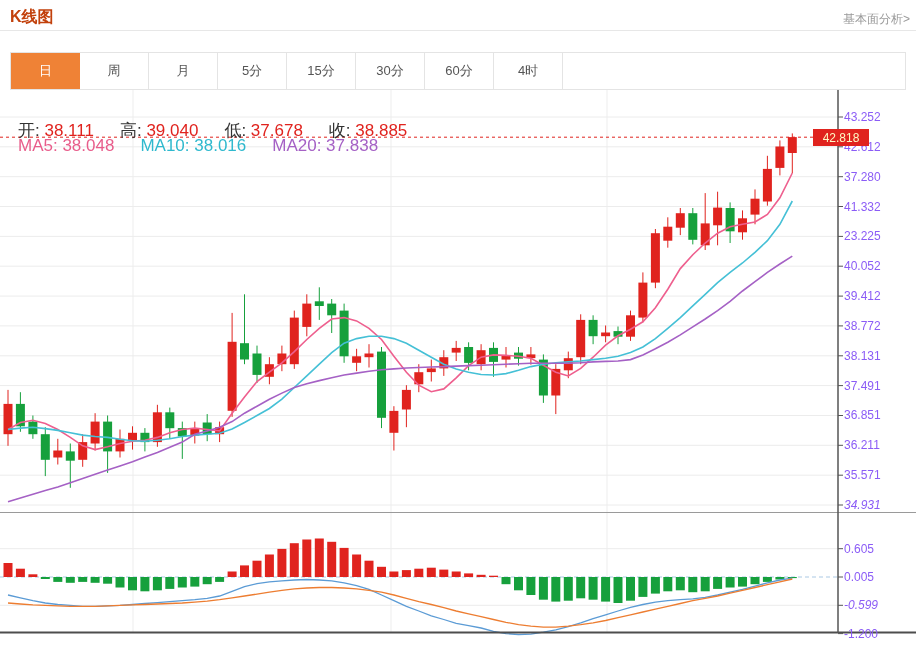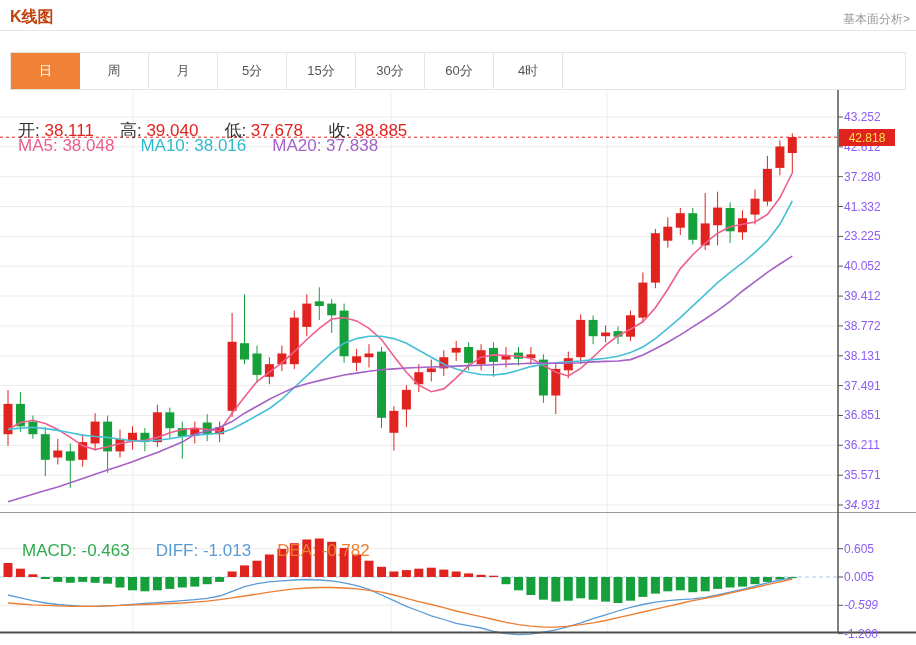--- a/index.html
+++ b/index.html
@@ -12,21 +12,21 @@
         border:1px solid #e4e4e4;box-sizing:border-box;background:#fff;}
   .tab{width:69px;height:100%;box-sizing:border-box;border-right:1px solid #e4e4e4;
        display:flex;align-items:center;justify-content:center;font-size:13px;color:#555;cursor:pointer;background:#fff;}
   .tab.active{background:#ef8236;color:#fff;border-right:none;}
   .tab-fill{flex:1;}
   .chart-svg{position:absolute;left:0;top:0;width:916px;height:645px;}
   .legend{position:absolute;font-size:17px;white-space:nowrap;z-index:3;margin-top:24px;}
   .legend .lbl{color:#333;}
   .legend .item{margin-right:26px;}
   .axis-label{position:absolute;left:844px;font-size:12px;color:#8b5cf6;z-index:2;}
-  .price-tag{position:absolute;left:839px;width:56px;height:17px;background:#e0231e;color:#fde047;
+  .price-tag{position:absolute;left:813px;width:56px;height:17px;background:#e0231e;color:#fef9c3;
              font-size:12px;display:flex;align-items:center;justify-content:center;z-index:4;}
 </style>
 </head>
 <body>
 
 <div class="page">
   <span class="hdr-title">K线图</span>
   <a class="hdr-link">基本面分析&gt;</a>
   <div class="hdr-divider"></div>
 
@@ -283,21 +283,20 @@
       <line x1="838" y1="475.2" x2="843" y2="475.2" stroke="#555555"></line>
       <line x1="838" y1="505.0" x2="843" y2="505.0" stroke="#555555"></line>
       <line x1="838" y1="548.7" x2="843" y2="548.7" stroke="#555555"></line>
       <line x1="838" y1="577.0" x2="843" y2="577.0" stroke="#555555"></line>
       <line x1="838" y1="605.3" x2="843" y2="605.3" stroke="#555555"></line>
       <line x1="838" y1="633.6" x2="843" y2="633.6" stroke="#555555"></line>
     </svg>
 
   <div class="legend" id="ohlc-legend" style="left:18px;top:95px;"><span class="item"><span class="lbl">开: </span><span style="color: rgb(224, 35, 30);">38.111</span></span><span class="item"><span class="lbl">高: </span><span style="color: rgb(224, 35, 30);">39.040</span></span><span class="item"><span class="lbl">低: </span><span style="color: rgb(224, 35, 30);">37.678</span></span><span class="item"><span class="lbl">收: </span><span style="color: rgb(224, 35, 30);">38.885</span></span></div>
   <div class="legend" id="ma-legend" style="left:18px;top:112px;"><span class="item" style="color: rgb(232, 93, 139);">MA5: 38.048</span><span class="item" style="color: rgb(47, 185, 206); text-align: right;">MA10: 38.016</span><span class="item" style="color: rgb(165, 97, 197);">MA20: 37.838</span></div>
-  <div class="legend" id="macd-legend" style="left:22px;top:517px;"><span class="item" style="color: rgb(47, 170, 78);">MACD: -0.463</span><span class="item" style="color: rgb(91, 155, 213);">DIFF: -1.013</span><span class="item" style="color: rgb(237, 125, 49);">DEA: -0.782</span></div>
 
   <div id="main-axis-labels">
       <div class="axis-label" style="top: 110px;">43.252</div>
       <div class="axis-label" style="top: 140px;">42.612</div>
       <div class="axis-label" style="top: 170px;">37.280</div>
       <div class="axis-label" style="top: 200px;">41.332</div>
       <div class="axis-label" style="top: 229px;">23.225</div>
       <div class="axis-label" style="top: 259px;">40.052</div>
       <div class="axis-label" style="top: 289px;">39.412</div>
       <div class="axis-label" style="top: 319px;">38.772</div>

